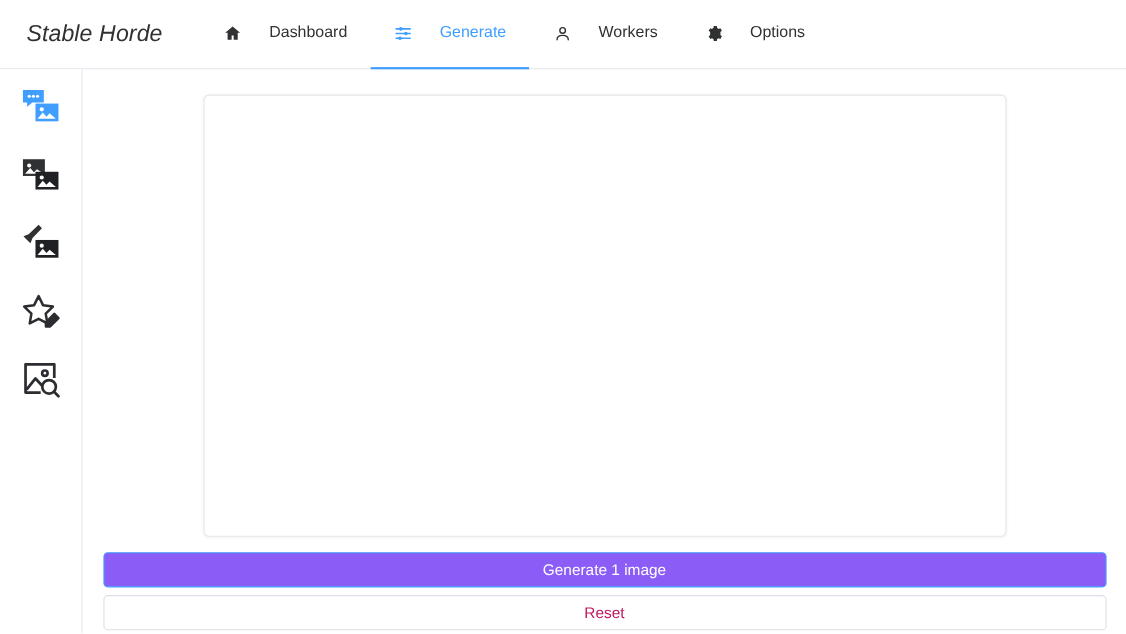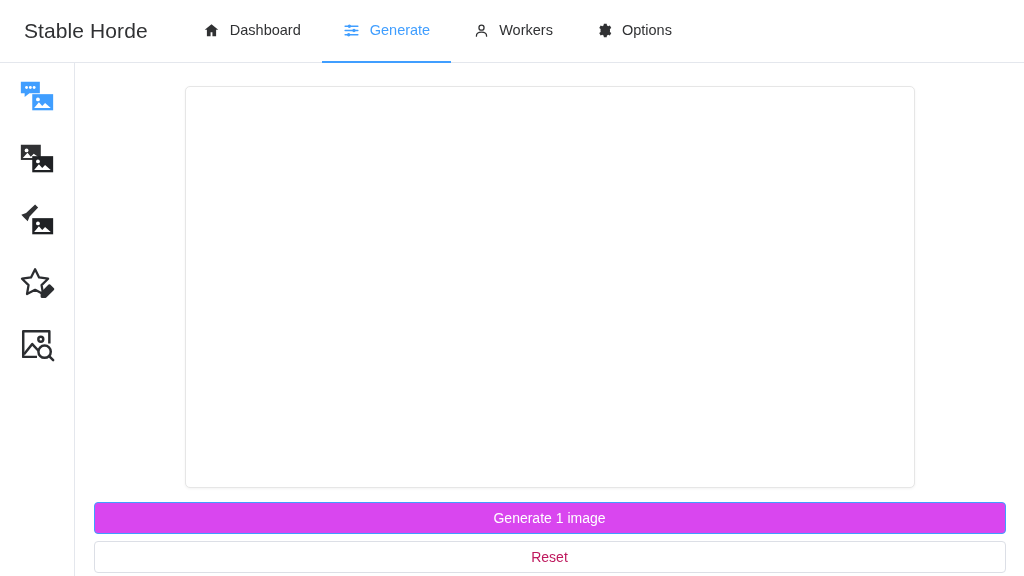--- a/index.html
+++ b/index.html
@@ -23,24 +23,25 @@
     border-bottom: 1px solid #e4e7ed;
     padding-left: 24px;
   }
   .brand {
     display: flex; align-items: center;
     font-size: 21px;
     color: #303133;
     letter-spacing: .1px;
     white-space: nowrap;
     padding-right: 34px;
+    font-style: italic;
   }
   .nav-items { display: flex; align-items: stretch; }
   .nav-item {
-    display: flex; align-items: center; gap: 9px;
+    display: flex; align-items: center; gap: 24px;
     padding: 0 21px;
     font-size: 14.5px;
     color: #303133;
     cursor: pointer;
     position: relative;
     white-space: nowrap;
     border-bottom: 2px solid transparent;
     margin-bottom: -1px;
   }
   .nav-item .label { line-height: 1; }
@@ -103,21 +104,21 @@
     border-radius: 4px;
     font-size: 14px;
     display: flex; align-items: center; justify-content: center;
     cursor: pointer;
     border: 1px solid #dcdfe6;
     background: #ffffff;
     color: #be185d;
     user-select: none;
   }
   .btn.primary {
-    background: #d946ef;
+    background: #8b5cf6;
     border-color: #409eff;
     color: #ffffff;
     text-align: center;
   }
 </style>
 </head>
 <body>
 
 <div id="app">
 

